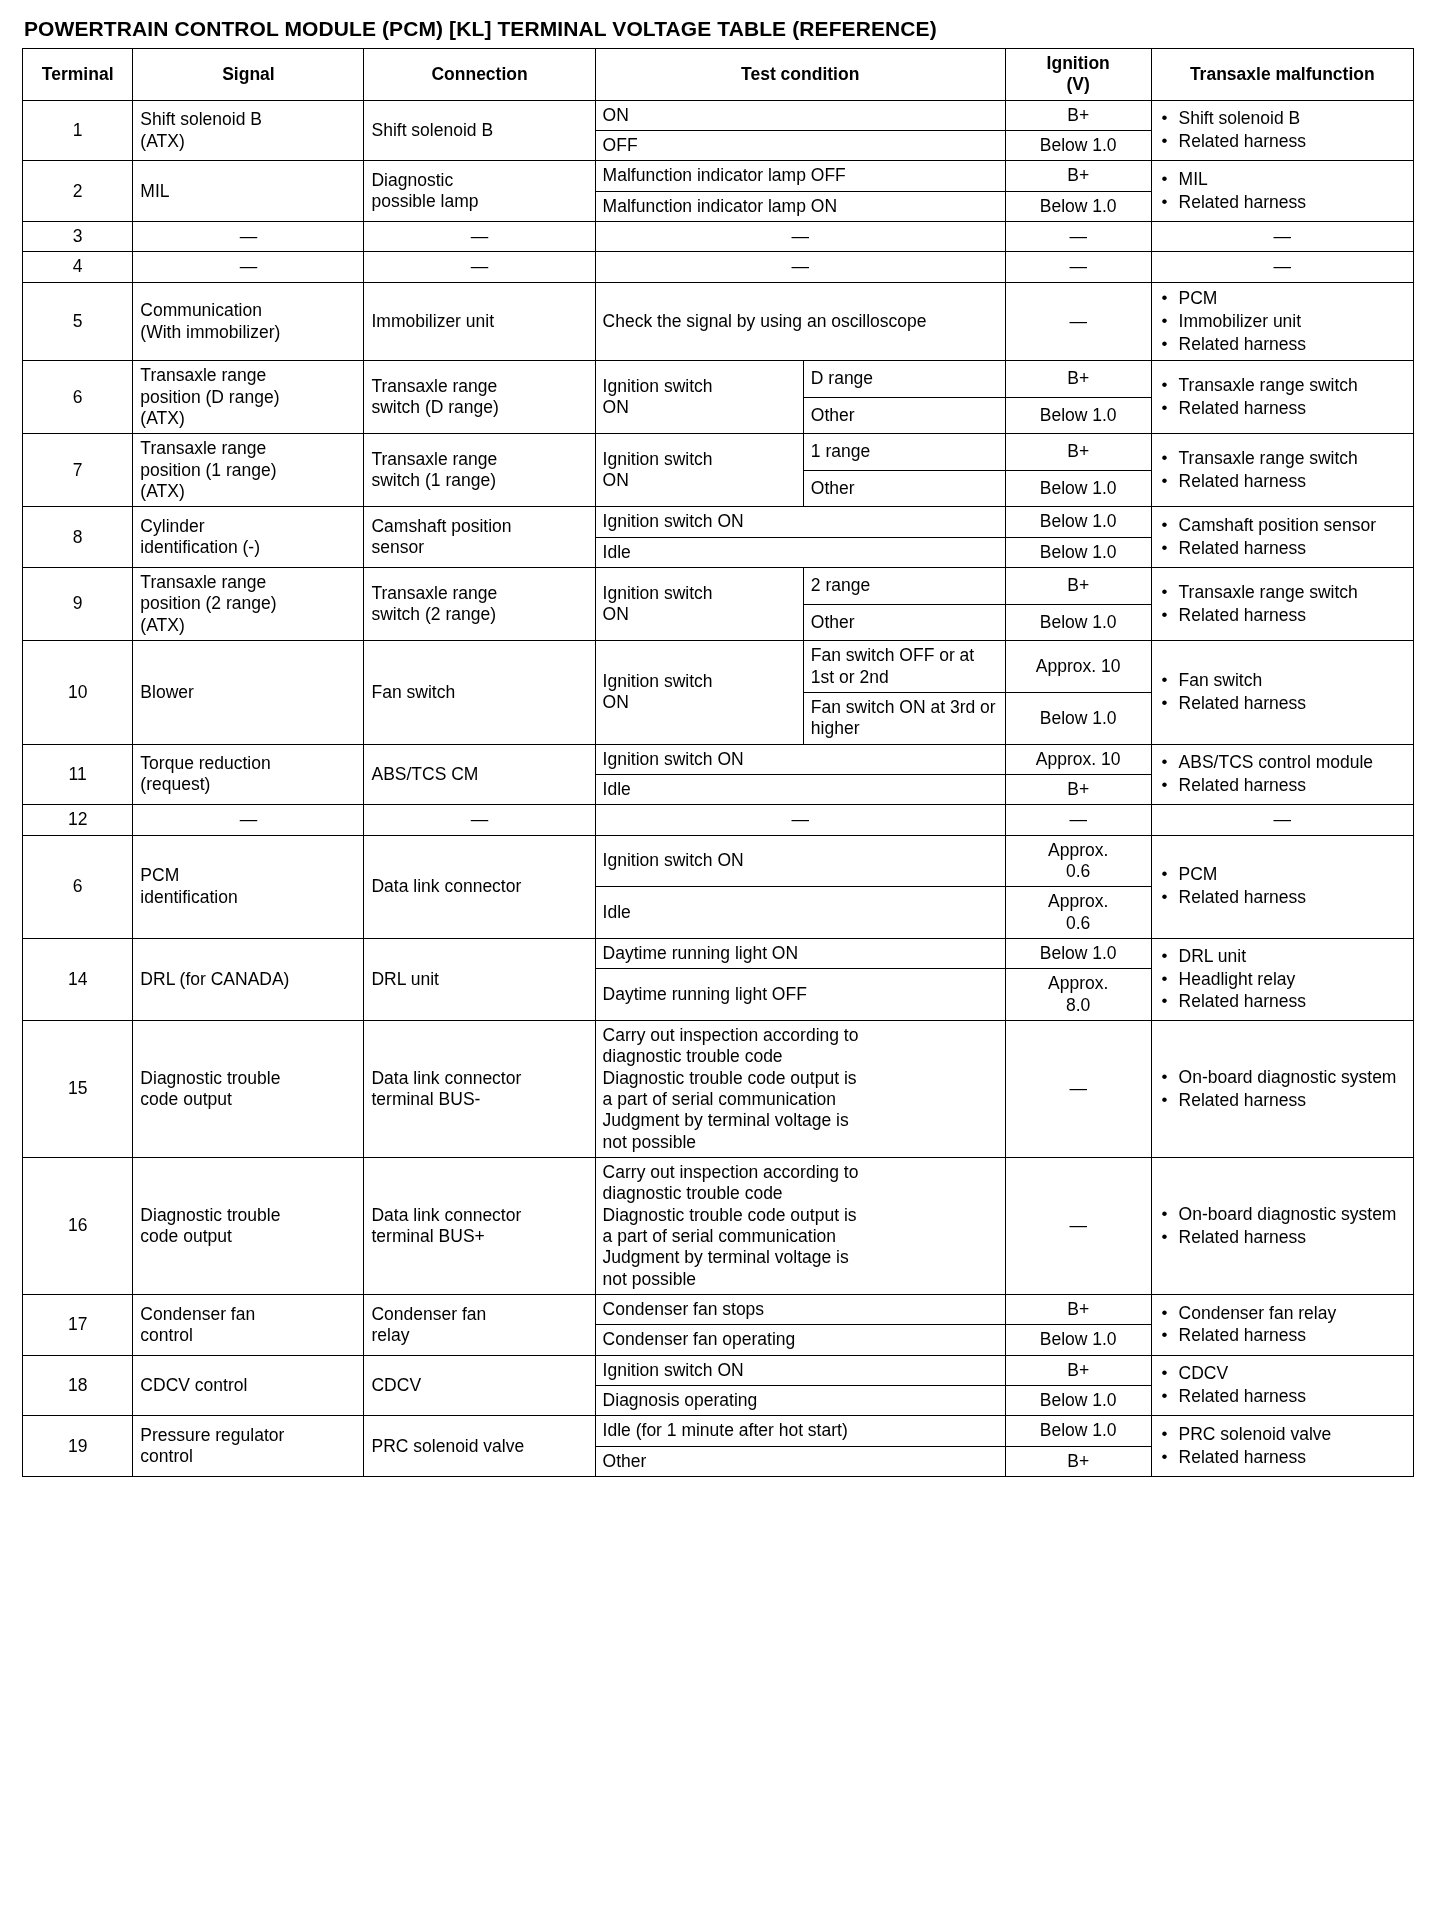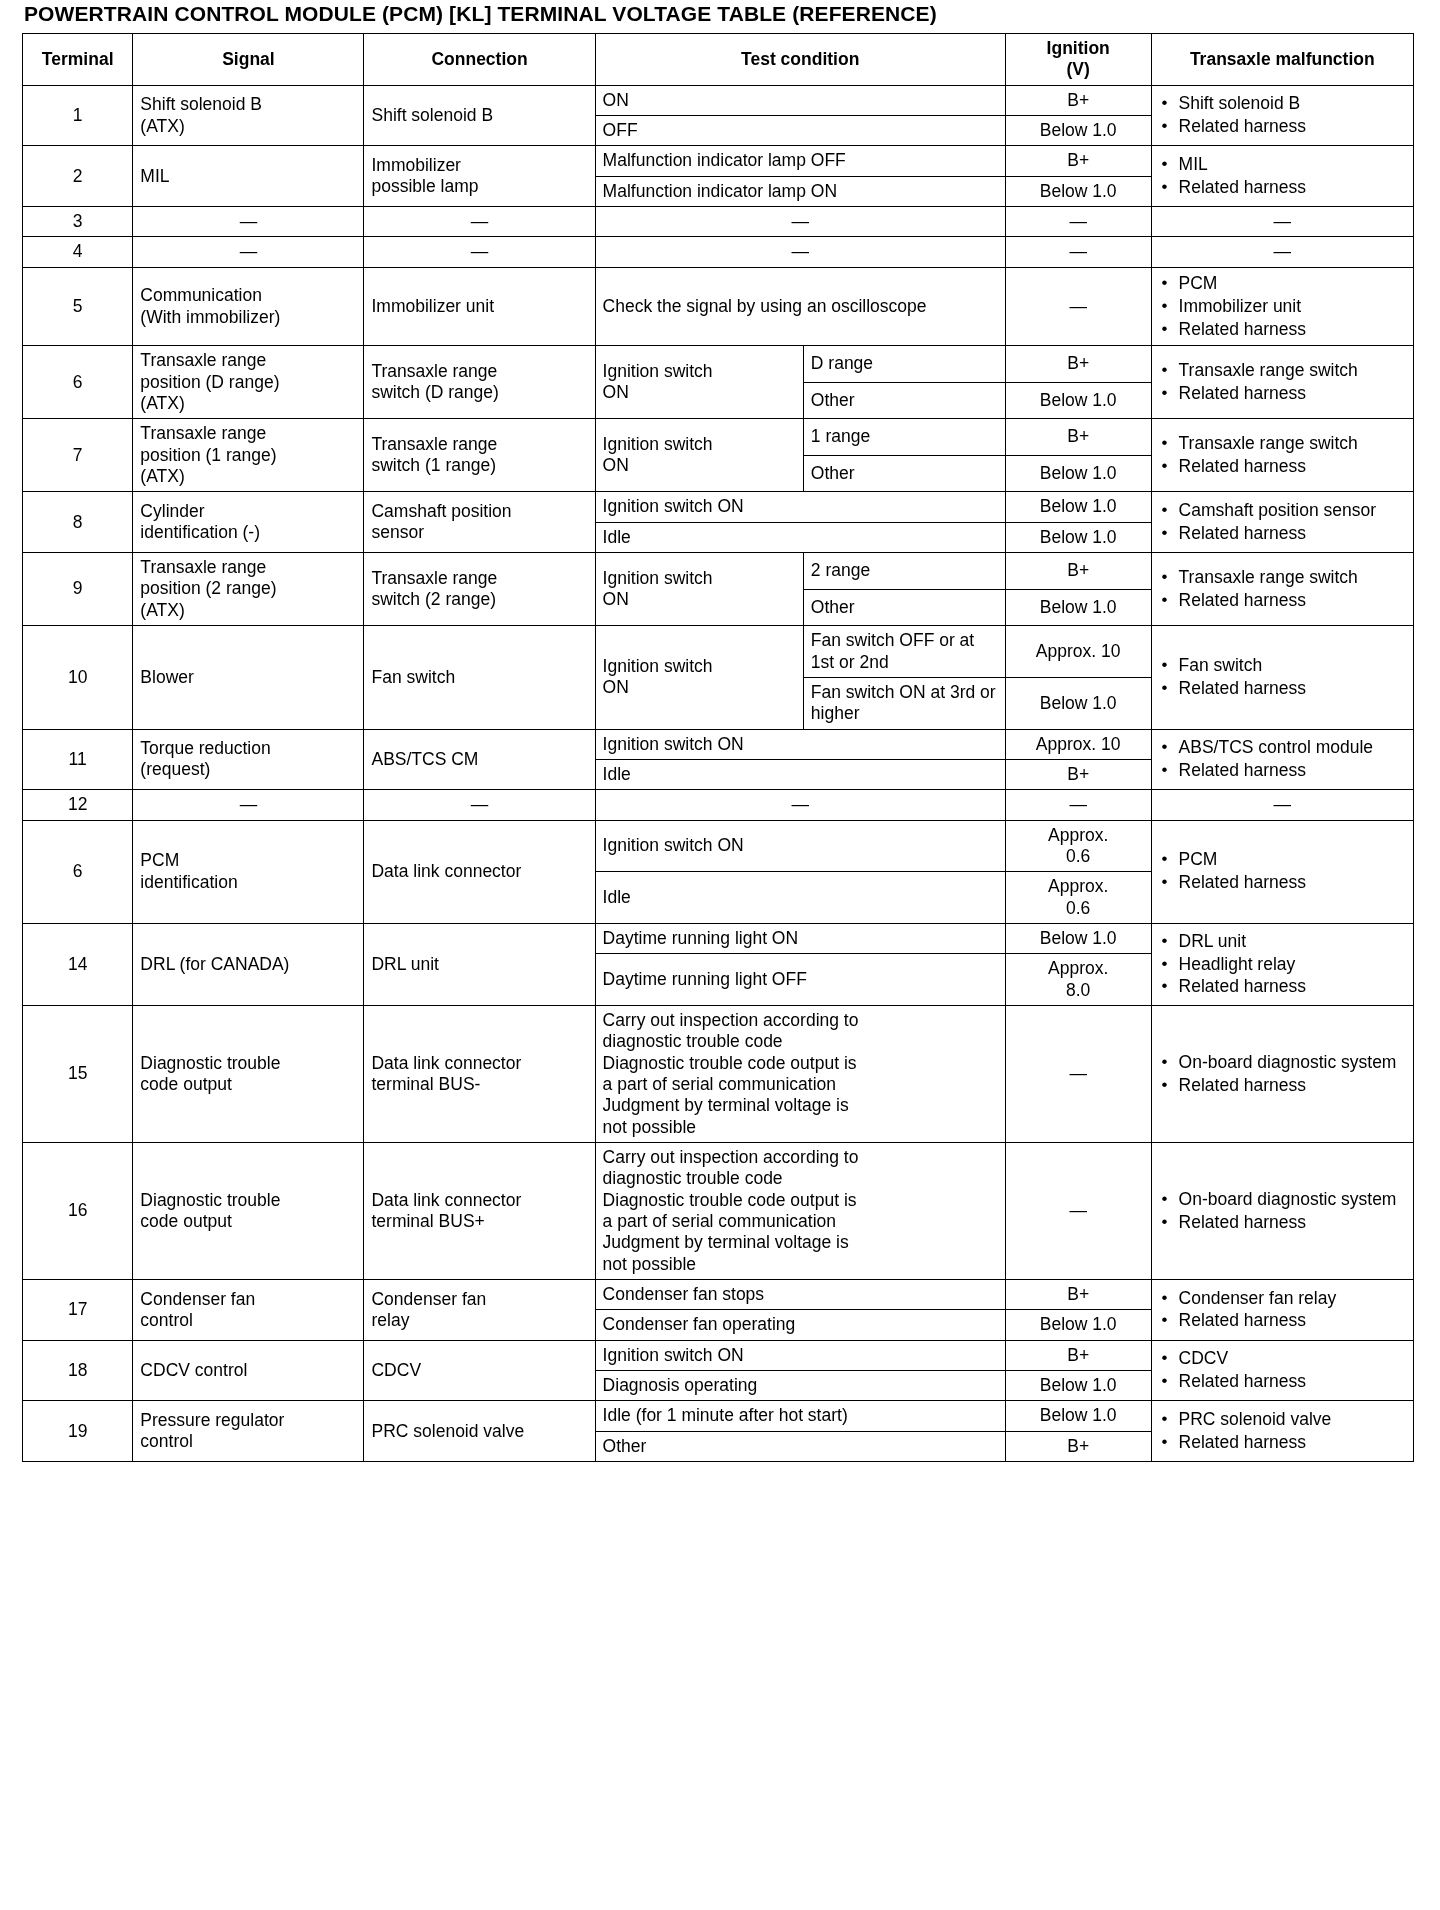--- a/index.html
+++ b/index.html
@@ -9,21 +9,21 @@
     background: #ffffff;
   }
   body {
     width: 1440px;
     font-family: "Liberation Sans", sans-serif;
     color: #000000;
   }
   .page {
     width: 1440px;
     min-height: 1910px;
-    padding: 2px 18px 0 22px;
+    padding: 17px 18px 0 22px;
   }
   .doc-title {
     font-size: 21px;
     font-weight: bold;
     letter-spacing: 0.1px;
     margin: 0 0 7px 2px;
     white-space: nowrap;
   }
   table.vt {
     width: 1392px;
@@ -145,21 +145,21 @@
         </tr>
         <tr>
           <td class="term" rowspan="2">2</td>
           <td class="cell" rowspan="2">
             <div class="plain-lines ">
               <div>MIL</div>
             </div>
           </td>
           <td class="cell" rowspan="2">
             <div class="plain-lines ">
-              <div>Immobilizer</div>
+              <div>Diagnostic</div>
               <div>possible lamp</div>
             </div>
           </td>
           <td class="cell big-cell" colspan="2">Malfunction indicator lamp OFF</td>
           <td class="volt">B+</td>
           <td class="malf" rowspan="2">
             <ul class="bullets">
               <li>MIL</li>
               <li>Related harness</li>
             </ul>

